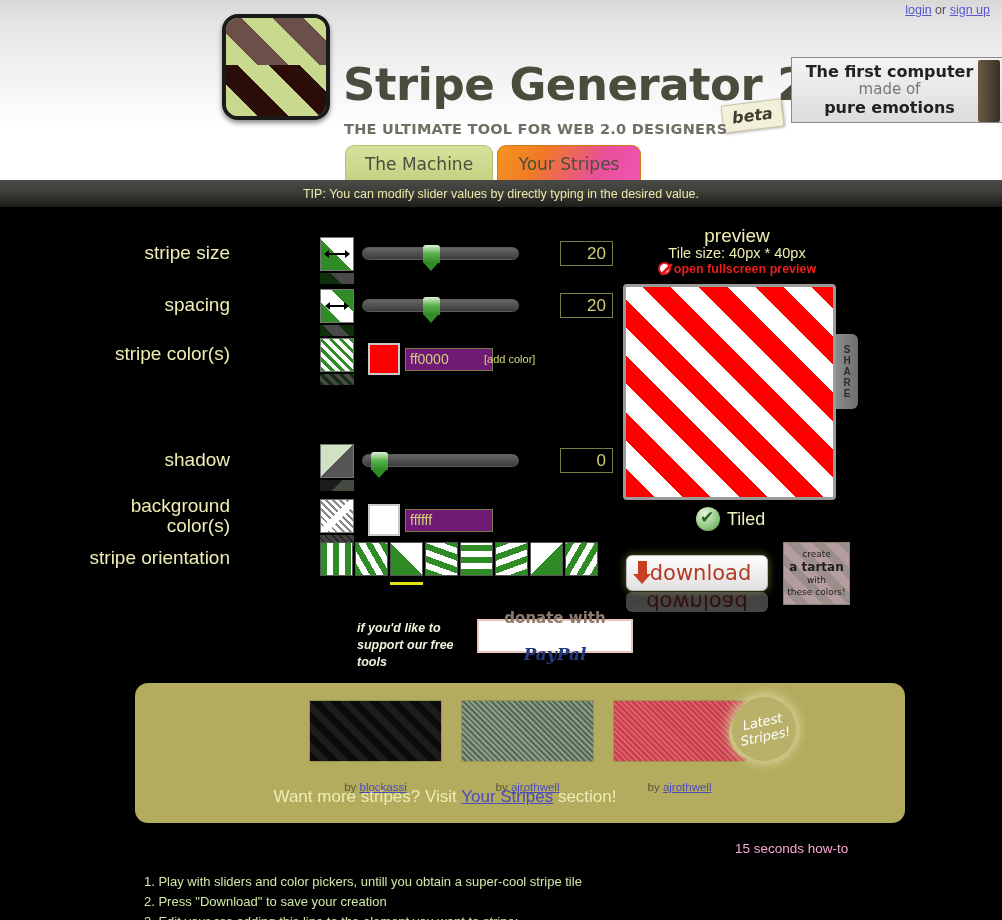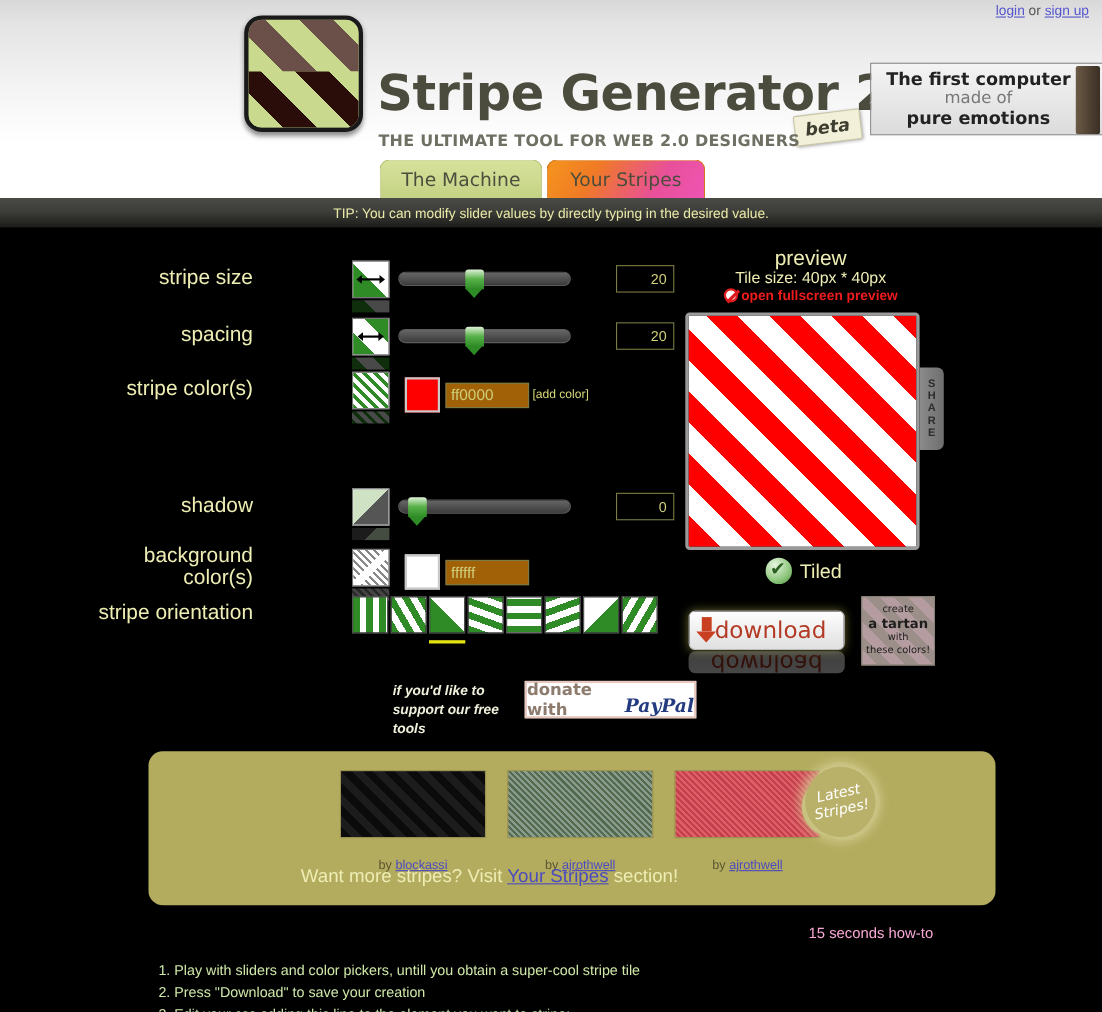--- a/index.html
+++ b/index.html
@@ -120,28 +120,28 @@
     border-radius:3px 3px 0 0;
   }
   .knob:after{
     content:""; position:absolute; left:0; top:17px;
     border-left:8.5px solid transparent; border-right:8.5px solid transparent;
     border-top:9px solid #2e8b26;
   }
 
   .valbox{
     position:absolute; width:53px; height:25px; border:1px solid #7b7b45;
-    background:#000; color:#cfcf7a; font-size:13px; text-align:right;
+    background:#000; color:#cfcf7a; font-size:17px; text-align:right;
     padding-right:6px; line-height:23px;
   }
 
   
   .swatch{ position:absolute; width:32px; height:32px; border:2px solid #c9c9c9; }
-  .hexbox{ position:absolute; width:76px; height:23px; border:1px solid #7b7b45;
-    background:#a16207; color:#cfcf7a; font-size:14px; line-height:21px; padding-left:4px; }
+  .hexbox{ position:absolute; width:88px; height:23px; border:1px solid #7b7b45;
+    background:#701a75; color:#cfcf7a; font-size:14px; line-height:21px; padding-left:4px; }
   .addcolor{ position:absolute; font-size:11px; color:#d8d878; }
 
   
   .bgopt{ position:absolute; width:34px; height:34px; border:1px solid #666; }
   .selbar{ position:absolute; height:3px; background:#e3e312; }
 
   
   .orient{ position:absolute; width:33px; height:34px; top:0;
     border:1px solid #555; overflow:hidden; background:#fff; }
 
@@ -202,21 +202,21 @@
     font-family:"DejaVu Sans", sans-serif;
   }
   .tartan b{ font-size:12px; }
 
   
   .donate-txt{ position:absolute; left:357px; top:413px; width:118px; font-size:12.5px;
     font-style:italic; font-weight:bold; color:#f0f0dc; line-height:1.35; }
   .paypal{
     position:absolute; left:477px; top:412px; width:156px; height:34px;
     background:#fff; border:2px solid #e8c8be;
-    display:flex; align-items:center; justify-content:center; gap:5px;
+    display:flex; align-items:center; justify-content:center; gap:5px;flex-direction:column;
   }
   .pp-a{ font-size:15px; font-weight:bold; color:#8d7b6e; font-family:"DejaVu Sans", sans-serif;}
   .pp-b{ font-size:17px; font-weight:bold; font-style:italic; color:#253b80;
     font-family:"DejaVu Serif", serif;margin-top:12px; }
 
   
   .gallery{
     position:absolute; left:135px; top:476px; width:770px; height:140px;
     background:#b3ab5e; border-radius:13px;
   }

